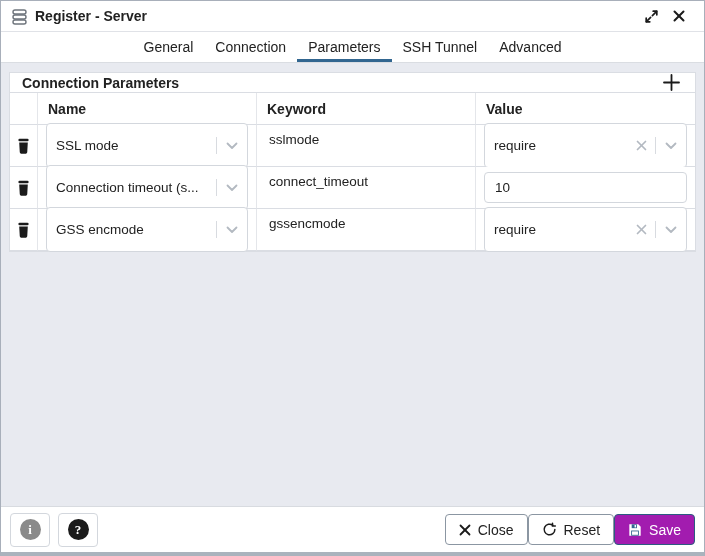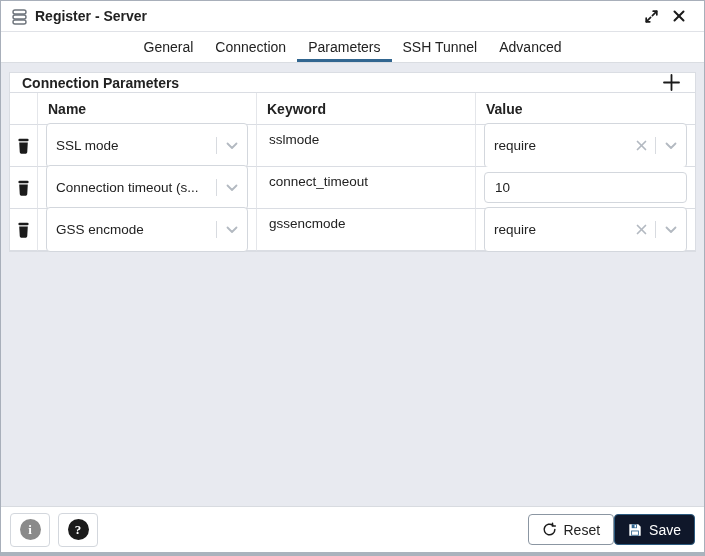--- a/index.html
+++ b/index.html
@@ -98,21 +98,21 @@
   }
   .circle.gray { background:#8a8a8a; }
   .circle.black { background:#1b1b1b; }
   .footer .spacer { flex:1; }
   .btn {
     height:31px; border-radius:4px; border:1px solid #8b96a2; background:#fff;
     font-family:inherit; font-size:14px; color:#222; padding:0 13px; cursor:pointer;
     display:inline-flex; align-items:center; gap:7px;
   }
   .btn + .btn { }
-  .btn.primary { background:#0f172a; border-color:#2c5b80; color:#fff; }
+  .btn.primary { background:#a21caf; border-color:#2c5b80; color:#fff; }
 </style>
 </head>
 <body>
 
 <div class="dialog">
 
   <div class="titlebar">
     <span class="app-icon">
       <svg width="17" height="17" viewBox="0 0 17 17">
         <g fill="none" stroke="#6e747c" stroke-width="1.4">
@@ -271,20 +271,27 @@
 
   <div class="footer">
     <button class="iconbtn" aria-label="Info">
       <span class="circle gray">i</span>
     </button>
     <button class="iconbtn" aria-label="Help">
       <span class="circle black">?</span>
     </button>
     <span class="spacer"></span>
     <button class="btn">
+      <svg width="12" height="12" viewBox="0 0 12 12" fill="none" stroke="#1b1b1b" stroke-width="1.8" stroke-linecap="round">
+          <path d="M1.5 1.5 10.5 10.5"></path>
+          <path d="M10.5 1.5 1.5 10.5"></path>
+        </svg>
+      <span>Close</span>
+    </button>
+    <button class="btn">
       <svg width="15" height="15" viewBox="0 0 16 16" fill="none" stroke="#1b1b1b" stroke-width="1.6" stroke-linecap="round">
         <path d="M13.7 8a5.7 5.7 0 1 1-2.1-4.42"></path>
         <path d="M11.2 1.2v3h3"></path>
       </svg>
       <span>Reset</span>
     </button>
     <button class="btn primary">
       <svg width="14" height="14" viewBox="0 0 16 16">
         <path fill="#ffffff" d="M1.5 1.5h10.2l2.8 2.8v10.2H1.5z"></path>
         <rect x="4.2" y="1.5" width="6" height="4.4" fill="#326690"></rect>

